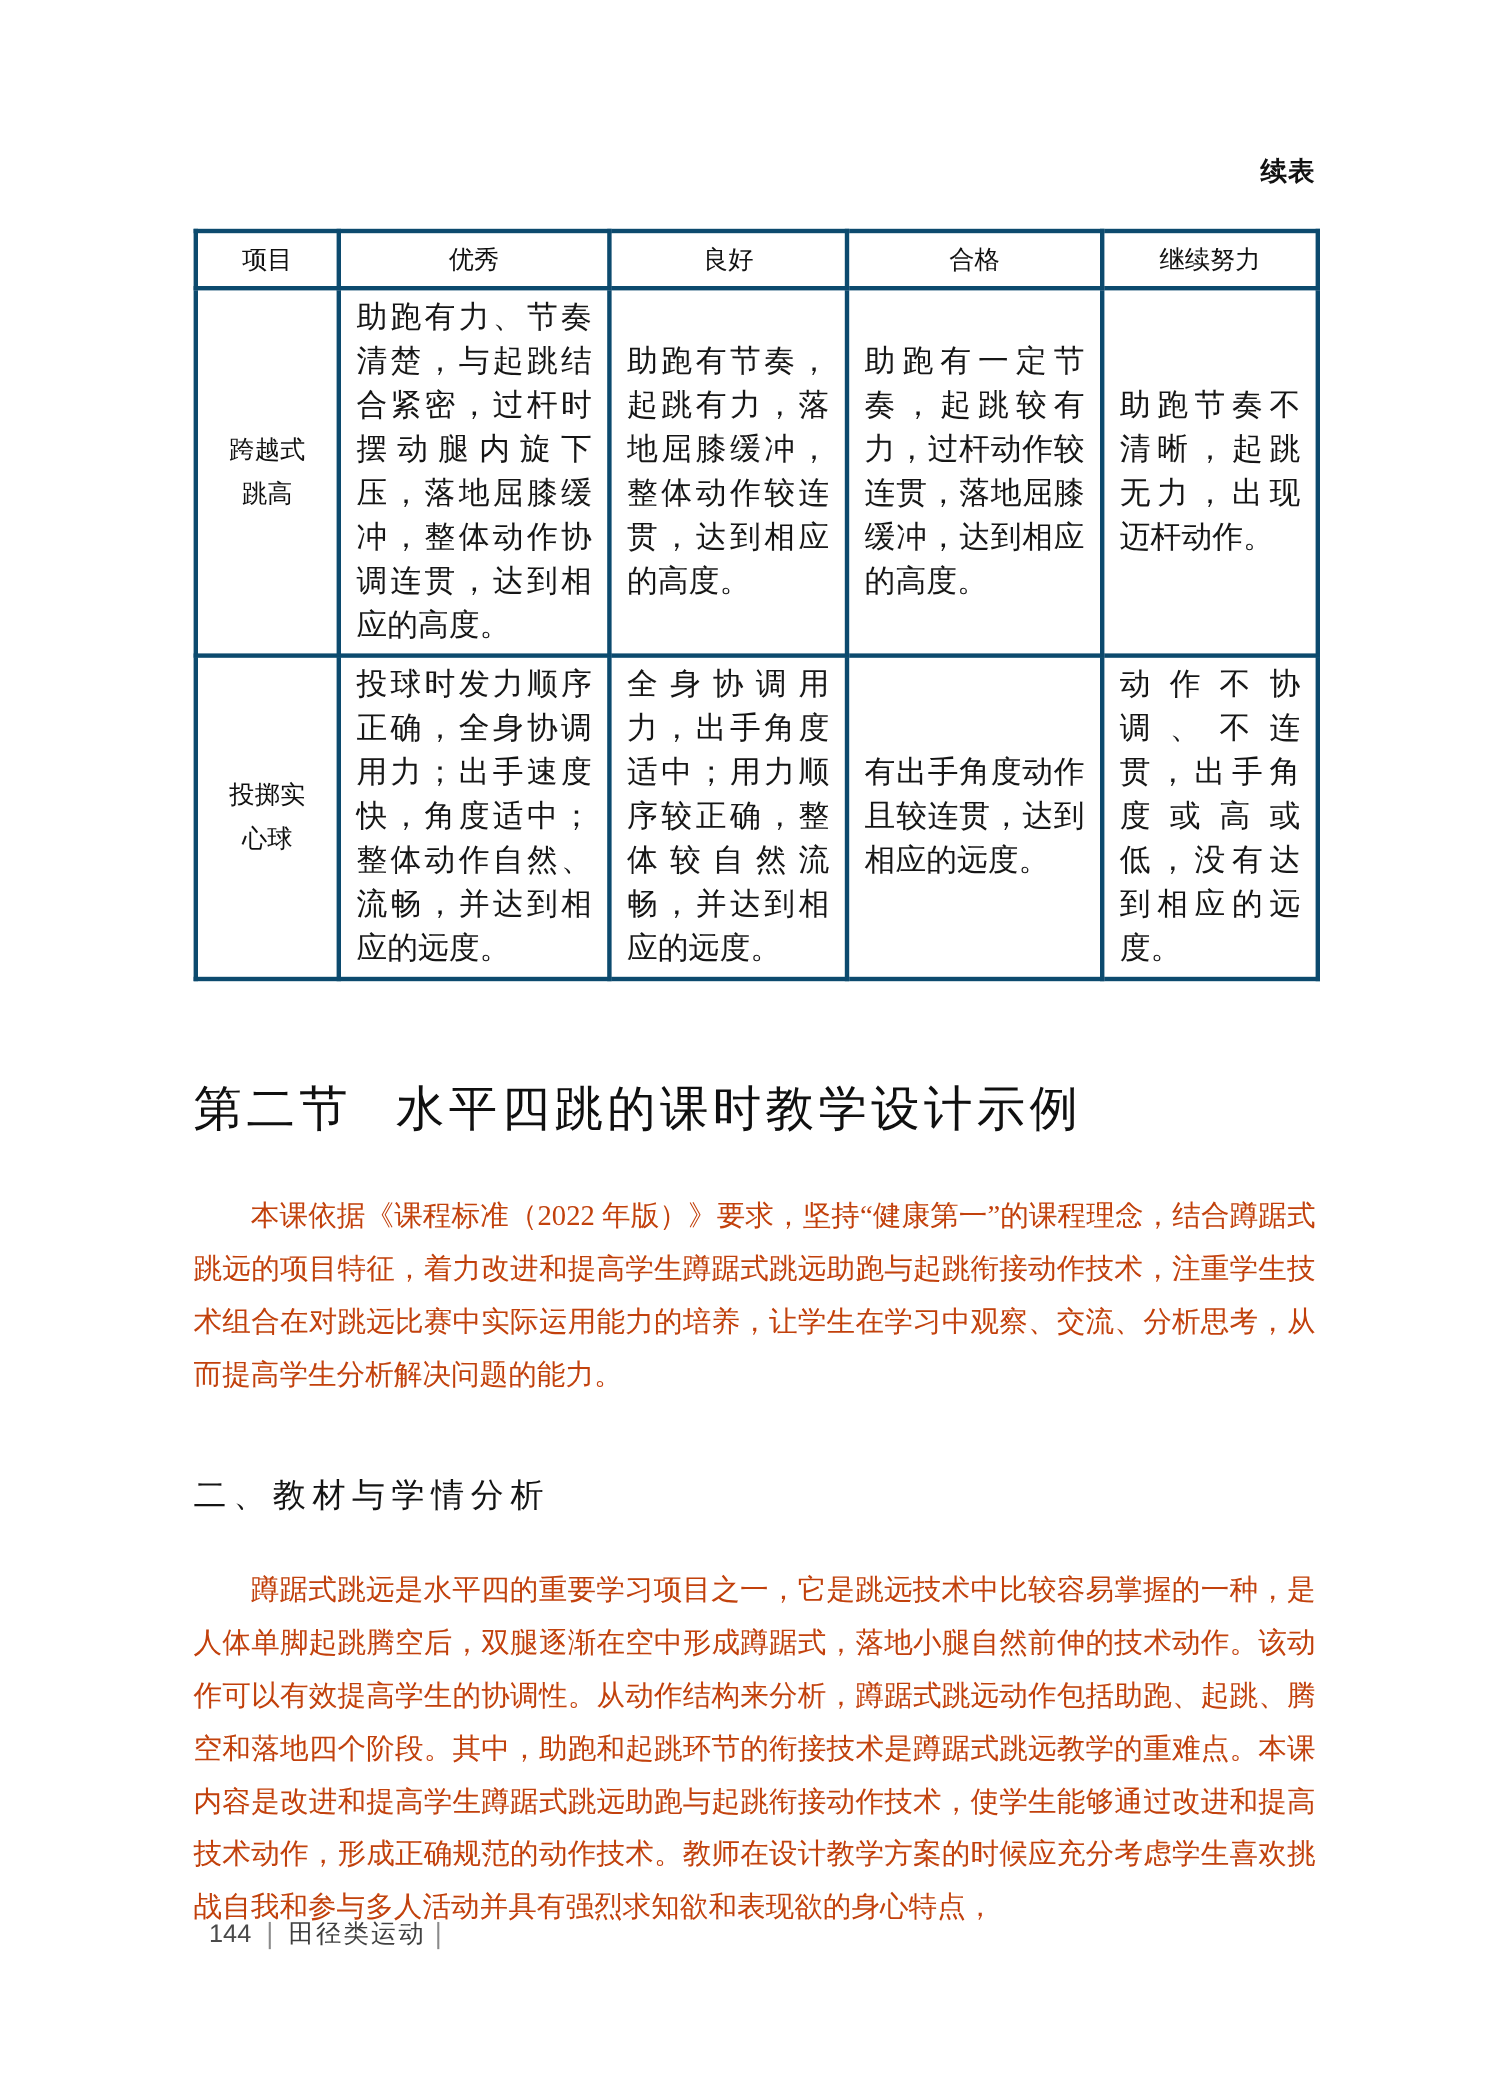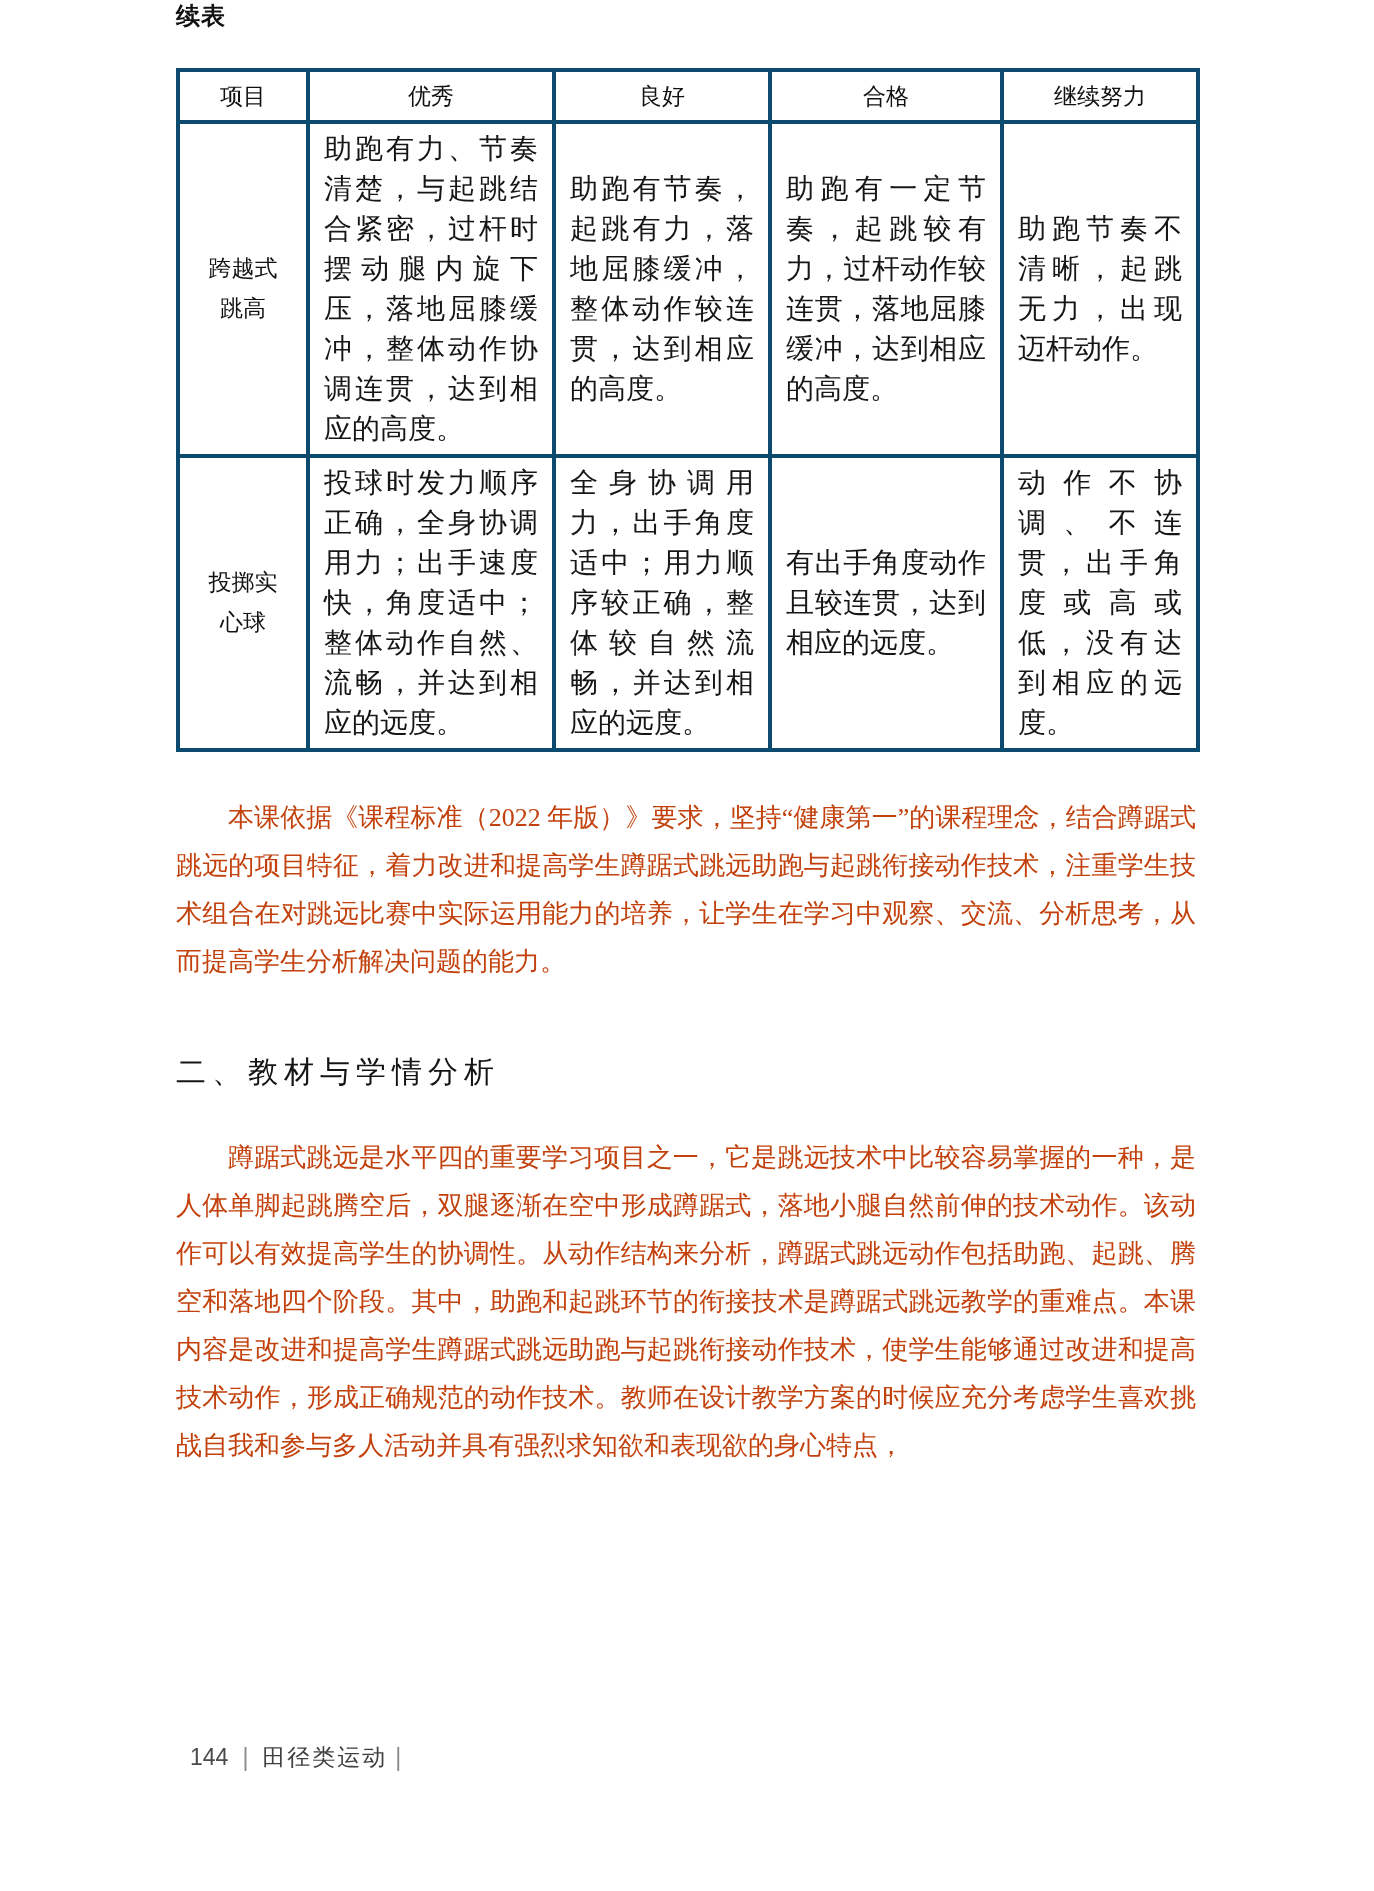--- a/index.html
+++ b/index.html
@@ -7,22 +7,22 @@
     width:1374px;height:1891px;position:relative;
     background:#ffffff;color:#111;
     font-family:"Liberation Serif","DejaVu Serif",serif;
     overflow:hidden;
   }
   .content{
     position:absolute;left:176px;top:0;width:1020px;
   }
   
   .continued{
-    margin-bottom:36px;
-    text-align:left;
+    margin-top:140px;margin-bottom:36px;
+    text-align:right;
     font-family:"Liberation Sans","DejaVu Sans",sans-serif;
     font-weight:700;font-size:24px;color:#111;
     letter-spacing:1px;
   }
   
   table.grading{
     width:1020px;border-collapse:collapse;table-layout:fixed;
     border:2.5px solid #1c1c1c;
   }
   table.grading th, table.grading td{
@@ -144,20 +144,21 @@
         <td class="desc-cell">
           <div class="cell-text">有出手角度动作且较连贯，达到相应的远度。</div>
         </td>
         <td class="desc-cell">
           <div class="cell-text">动作不协调、不连贯，出手角度或高或低，没有达到相应的远度。</div>
         </td>
       </tr>
     </tbody>
   </table>
 
+  <h1 class="section-title"><span>第二节</span><span class="gap"></span><span>水平四跳的课时教学设计示例</span></h1>
 
   <p class="body-para">本课依据《课程标准（2022 年版）》要求，坚持“健康第一”的课程理念，结合蹲踞式跳远的项目特征，着力改进和提高学生蹲踞式跳远助跑与起跳衔接动作技术，注重学生技术组合在对跳远比赛中实际运用能力的培养，让学生在学习中观察、交流、分析思考，从而提高学生分析解决问题的能力。</p>
 
   <h2 class="sub-heading second">二、教材与学情分析</h2>
   <p class="body-para">蹲踞式跳远是水平四的重要学习项目之一，它是跳远技术中比较容易掌握的一种，是人体单脚起跳腾空后，双腿逐渐在空中形成蹲踞式，落地小腿自然前伸的技术动作。该动作可以有效提高学生的协调性。从动作结构来分析，蹲踞式跳远动作包括助跑、起跳、腾空和落地四个阶段。其中，助跑和起跳环节的衔接技术是蹲踞式跳远教学的重难点。本课内容是改进和提高学生蹲踞式跳远助跑与起跳衔接动作技术，使学生能够通过改进和提高技术动作，形成正确规范的动作技术。教师在设计教学方案的时候应充分考虑学生喜欢挑战自我和参与多人活动并具有强烈求知欲和表现欲的身心特点，</p>
 
 </div>
 
 <div class="footer">
   <span class="num">144</span>

